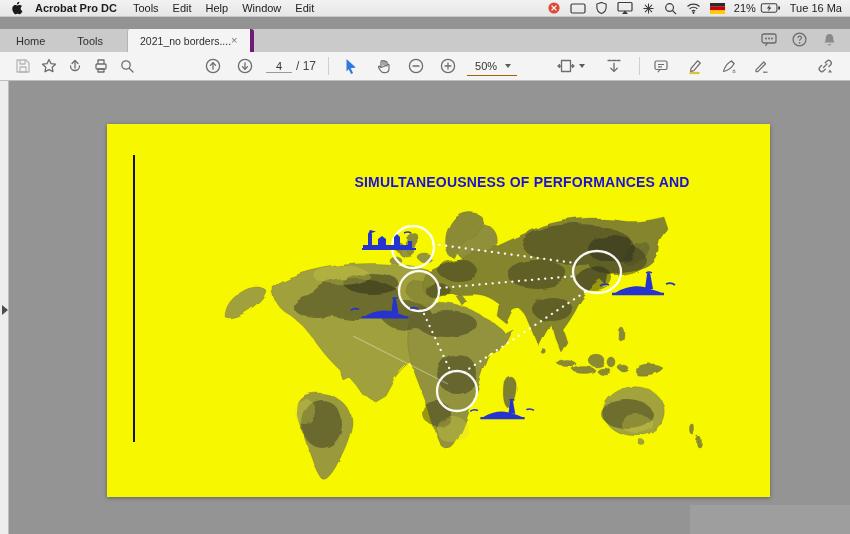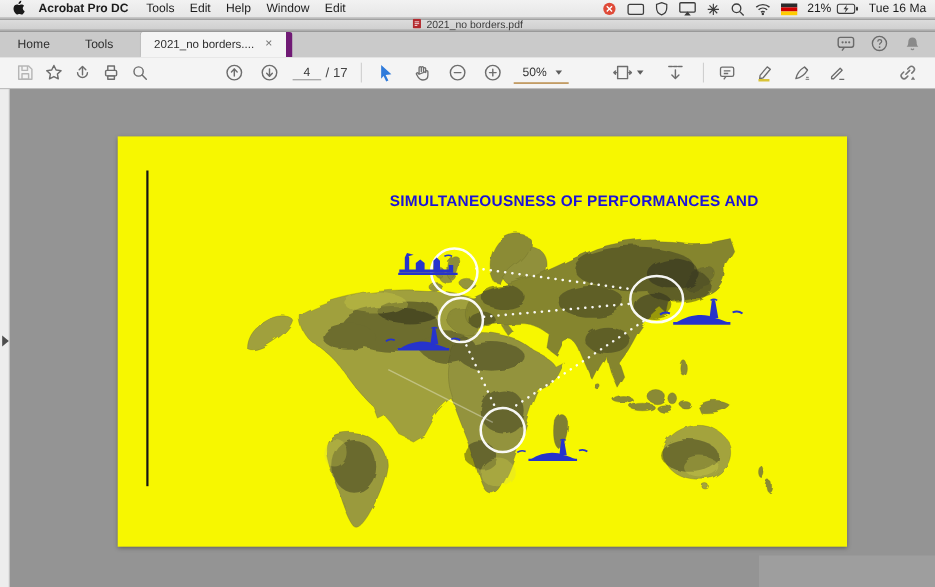--- a/index.html
+++ b/index.html
@@ -20,22 +20,22 @@
 
   
   .titlebar { position:absolute; left:0; top:18px; width:850px; height:10px;
     background:linear-gradient(#dcdcdc,#cfcfcf); display:flex; align-items:center; justify-content:center;
     font-size:9.5px; color:#3a3a3a; gap:5px; border-bottom:1px solid #b4b4b4; }
 
   
   .tabbar { position:absolute; left:0; top:29px; width:850px; height:23px; background:#cacaca;
     display:flex; align-items:stretch; font-size:11px; color:#2f2f2f; }
   .tab-plain { display:flex; align-items:center; padding:0 16px; }
-  .tab-active { display:flex; align-items:center; gap:10px; background:#f4f4f4;
-    border-left:1px solid #b3b3b3; border-right:6px solid #701a75; border-radius:3px 3px 0 0;
+  .tab-active { display:flex; align-items:center; background:#f4f4f4;
+    border-left:1px solid #b3b3b3; border-right:4px solid #701a75; border-radius:3px 3px 0 0;
     padding:0 12px; margin-left:8px; font-size:10.5px; }
   .tab-close { color:#777; font-size:11px; line-height:1; }
   .tabbar-right { margin-left:auto; display:flex; align-items:center; gap:13px; padding-right:12px; }
 
   
   .toolbar { position:absolute; left:0; top:52px; width:850px; height:29px; background:#f4f4f4;
     border-bottom:1px solid #bdbdbd; display:flex; align-items:center; padding:0 10px; color:#555; }
   .ti { display:block; }
   .tbtn { display:flex; align-items:center; justify-content:center; width:26px; height:24px; }
   .tbtn.dim { opacity:.45; }
@@ -138,29 +138,20 @@
               <rect x="1" y="2" width="17" height="9" rx="2" fill="none" stroke="#3c3c3c" stroke-width="1.1"></rect>
               <rect x="19.3" y="4.6" width="2" height="3.8" rx="1" fill="#3c3c3c"></rect>
               <path d="M10.4 2.6L7 7h2.4l-1.2 3.6L12 6h-2.4z" fill="#3c3c3c"></path>
             </svg>
         </span>
       </span>
       <span class="clock">Tue 16 Ma</span>
     </span>
   </div>
 
-  <div class="titlebar">
-    <span>
-      <svg width="8" height="9" viewBox="0 0 9 11">
-          <rect width="9" height="11" rx="1.5" fill="#b3282d"></rect>
-          <path d="M2 3.5h5M2 5.5h5M2 7.5h3" stroke="#fff" stroke-width=".9"></path>
-        </svg>
-    </span>
-    <span>2021_no borders.pdf</span>
-  </div>
 
   <div class="tabbar">
     <span class="tab-plain">Home</span>
     <span class="tab-plain">Tools</span>
     <span class="tab-active">
       <span>2021_no borders....</span>
       <span class="tab-close">×</span>
     </span>
     <span class="tabbar-right">
       <span>

